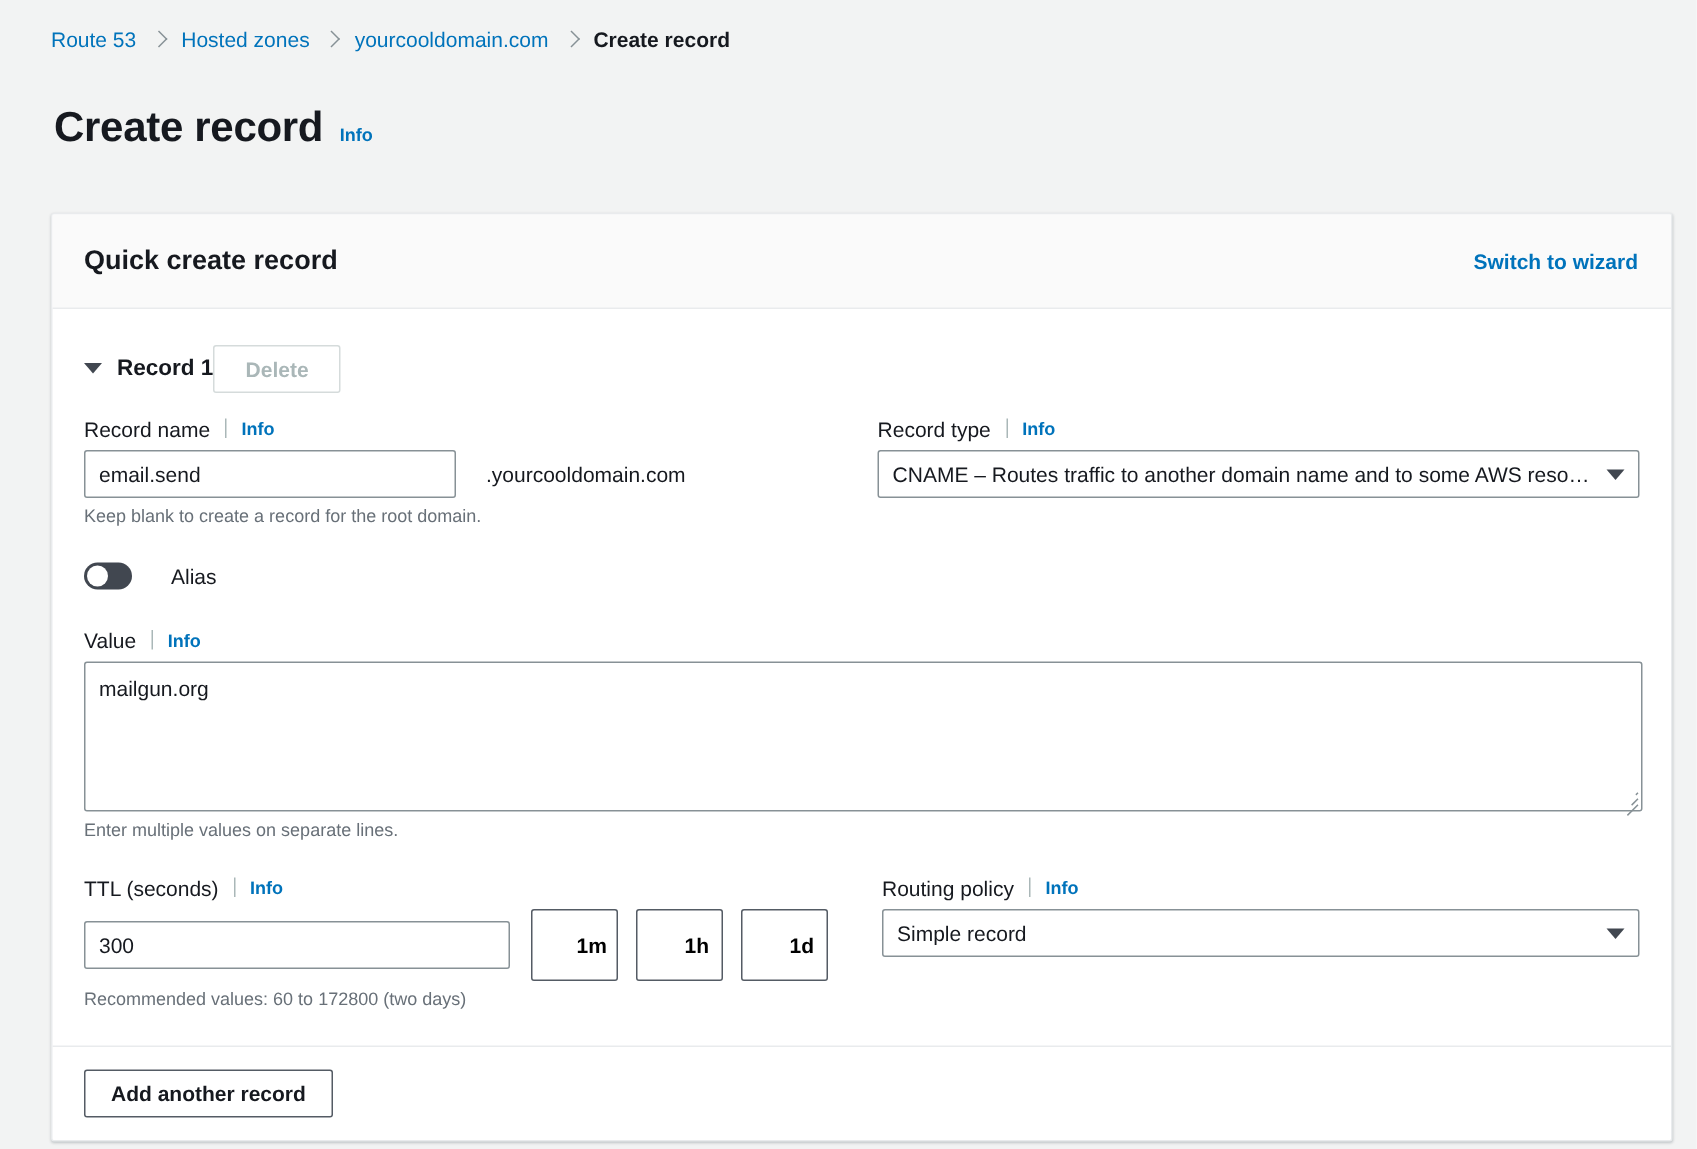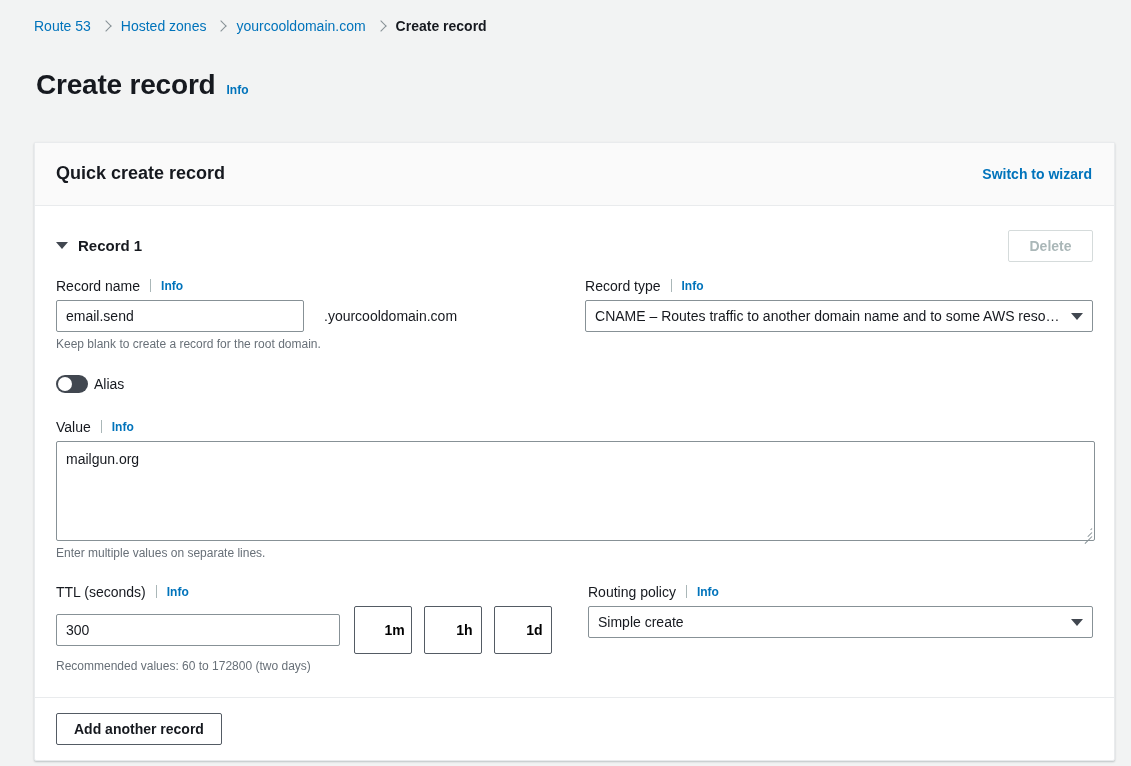--- a/index.html
+++ b/index.html
@@ -62,21 +62,21 @@
     background: #fafafa;
     border-bottom: 1px solid #e9ebed;
   }
   .card-header-title { font-size: 18px; font-weight: 700; color: #16191f; }
   .wizard-link { color: #0073bb; font-size: 14px; font-weight: 700; cursor: pointer; }
 
   .card-body { padding: 22px 21px 24px 21px; }
 
   
   .record-row {
-    display: flex; align-items: center; justify-content: space-between;
+    display: flex; align-items: center; justify-content: flex-start;
     height: 36px;
     margin-bottom: 14px;
   }
   .record-label-wrap { display: flex; align-items: center; }
   .tri-down {
     width: 0; height: 0;
     border-left: 6px solid transparent;
     border-right: 6px solid transparent;
     border-top: 7px solid #414750;
     margin-right: 10px;
@@ -176,21 +176,21 @@
     cursor: pointer;
     flex: none;
   }
   .toggle-knob {
     position: absolute;
     top: 2px; left: 2px;
     width: 14px; height: 14px;
     border-radius: 50%;
     background: #ffffff;
   }
-  .alias-label { font-size: 14px; color: #16191f; margin-left: 6px; }
+  .alias-label { font-size: 14px; color: #16191f; margin-left: 26px; }
 
   
   .value-block { margin-top: 24px; }
   .value-area {
     position: relative;
     width: 1039px; height: 100px;
     border: 1px solid #879196;
     border-radius: 2px;
     background: #ffffff;
     font-size: 14px;
@@ -383,21 +383,21 @@
         <div class="hint">Recommended values: 60 to 172800 (two days)</div>
       </div>
 
       <div class="col-right">
         <div class="field-label">
           <span>Routing policy</span>
           <span class="label-div"></span>
           <span class="info-link" style="margin-left:0">Info</span>
         </div>
         <div class="select-box">
-          <span class="select-text">Simple create</span>
+          <span class="select-text">Simple record</span>
           <span class="caret"></span>
         </div>
       </div>
     </div>
 
   </div>
 
   <div class="card-footer">
     <button class="btn-secondary">Add another record</button>
   </div>

